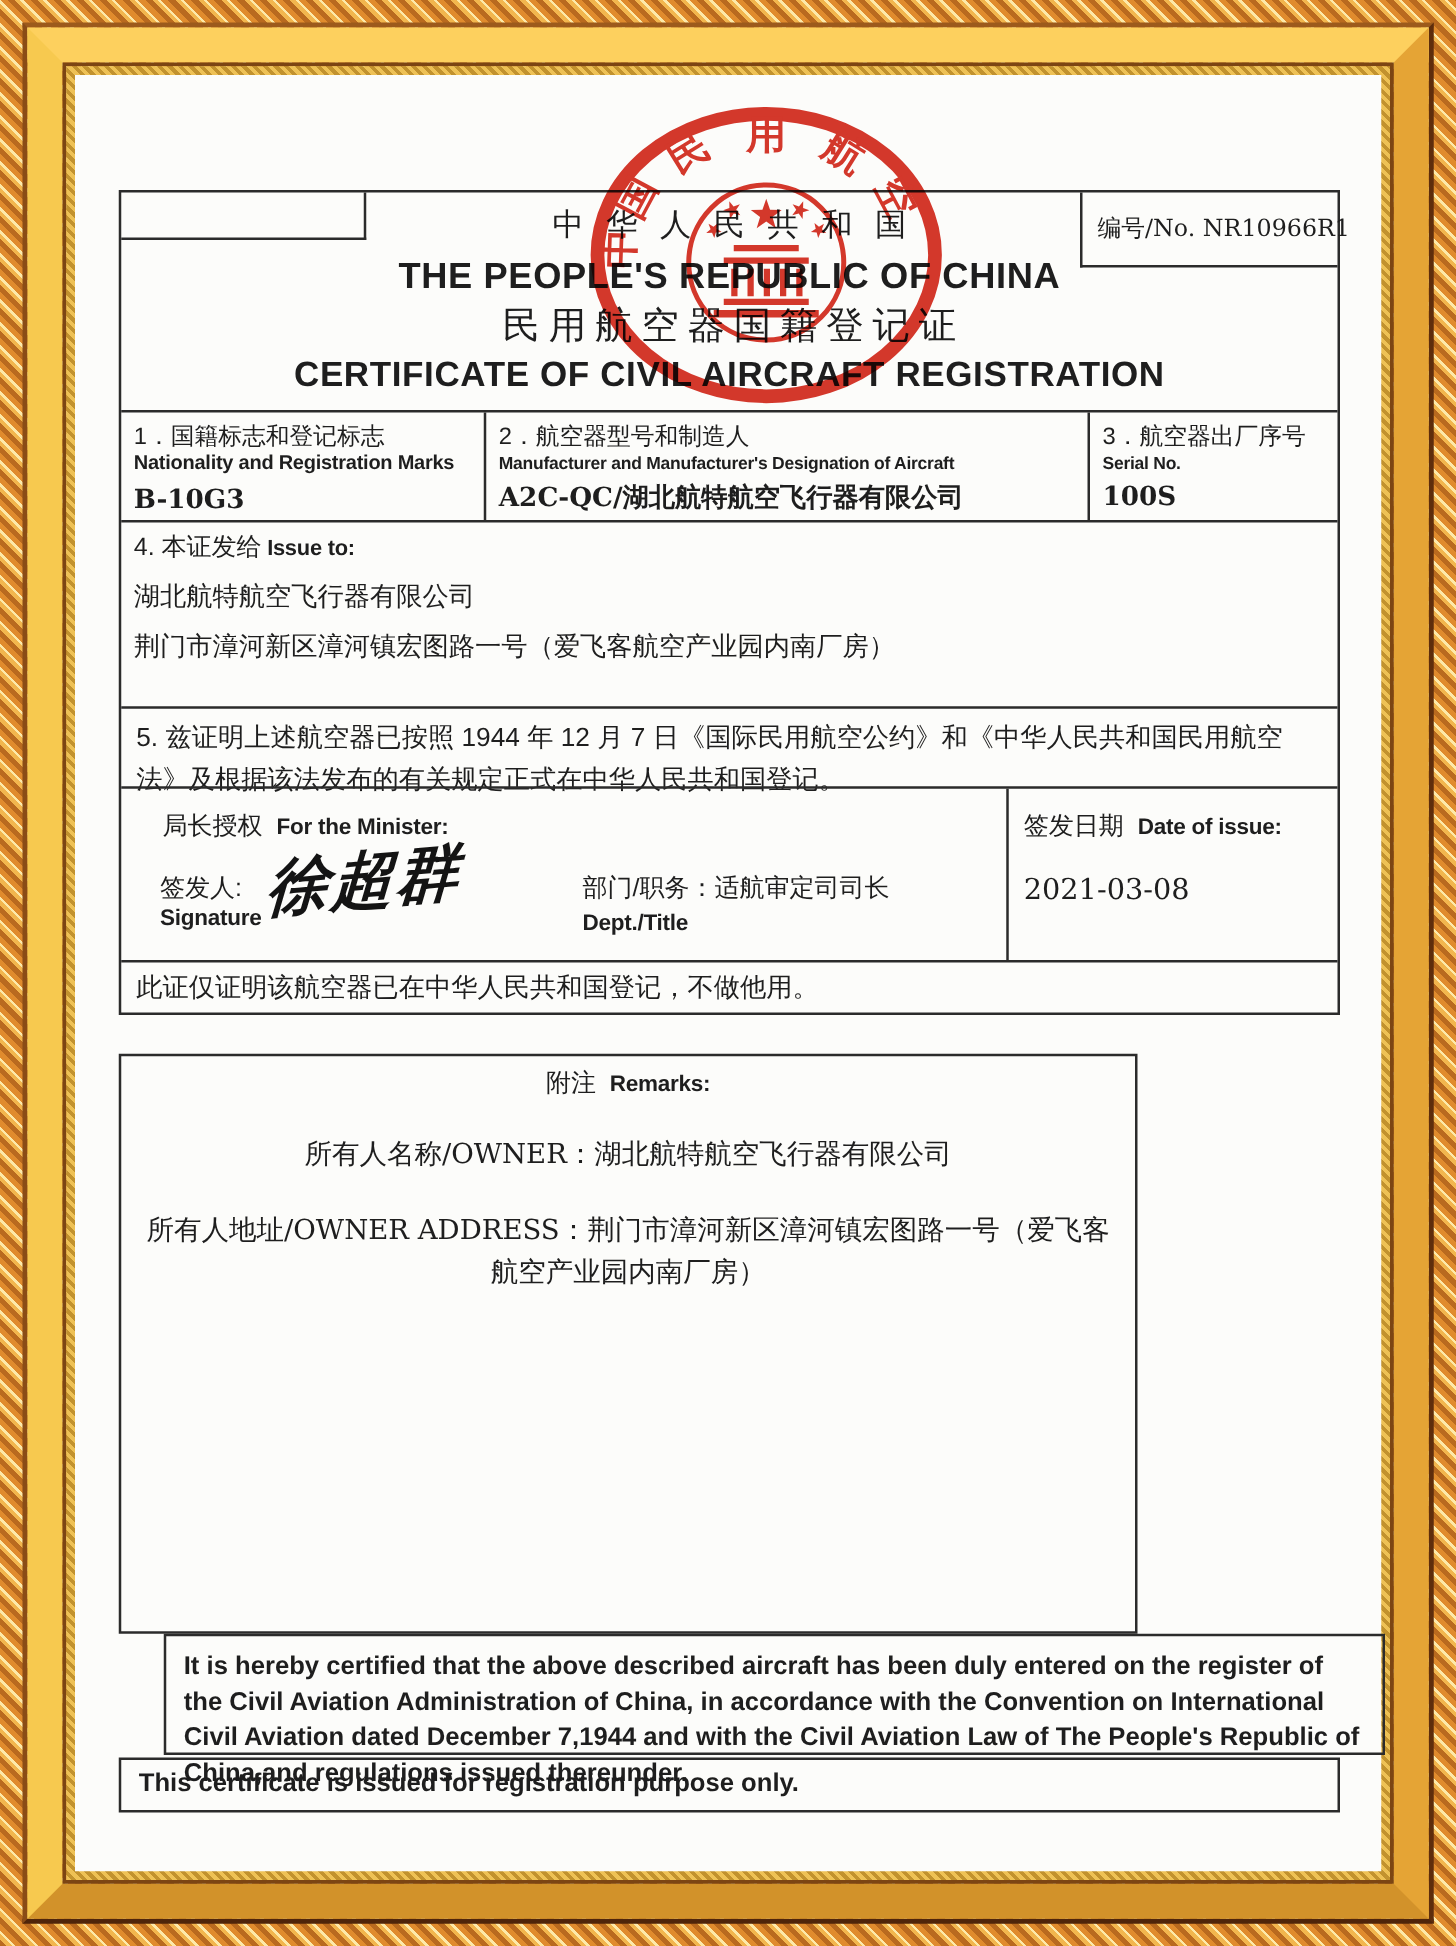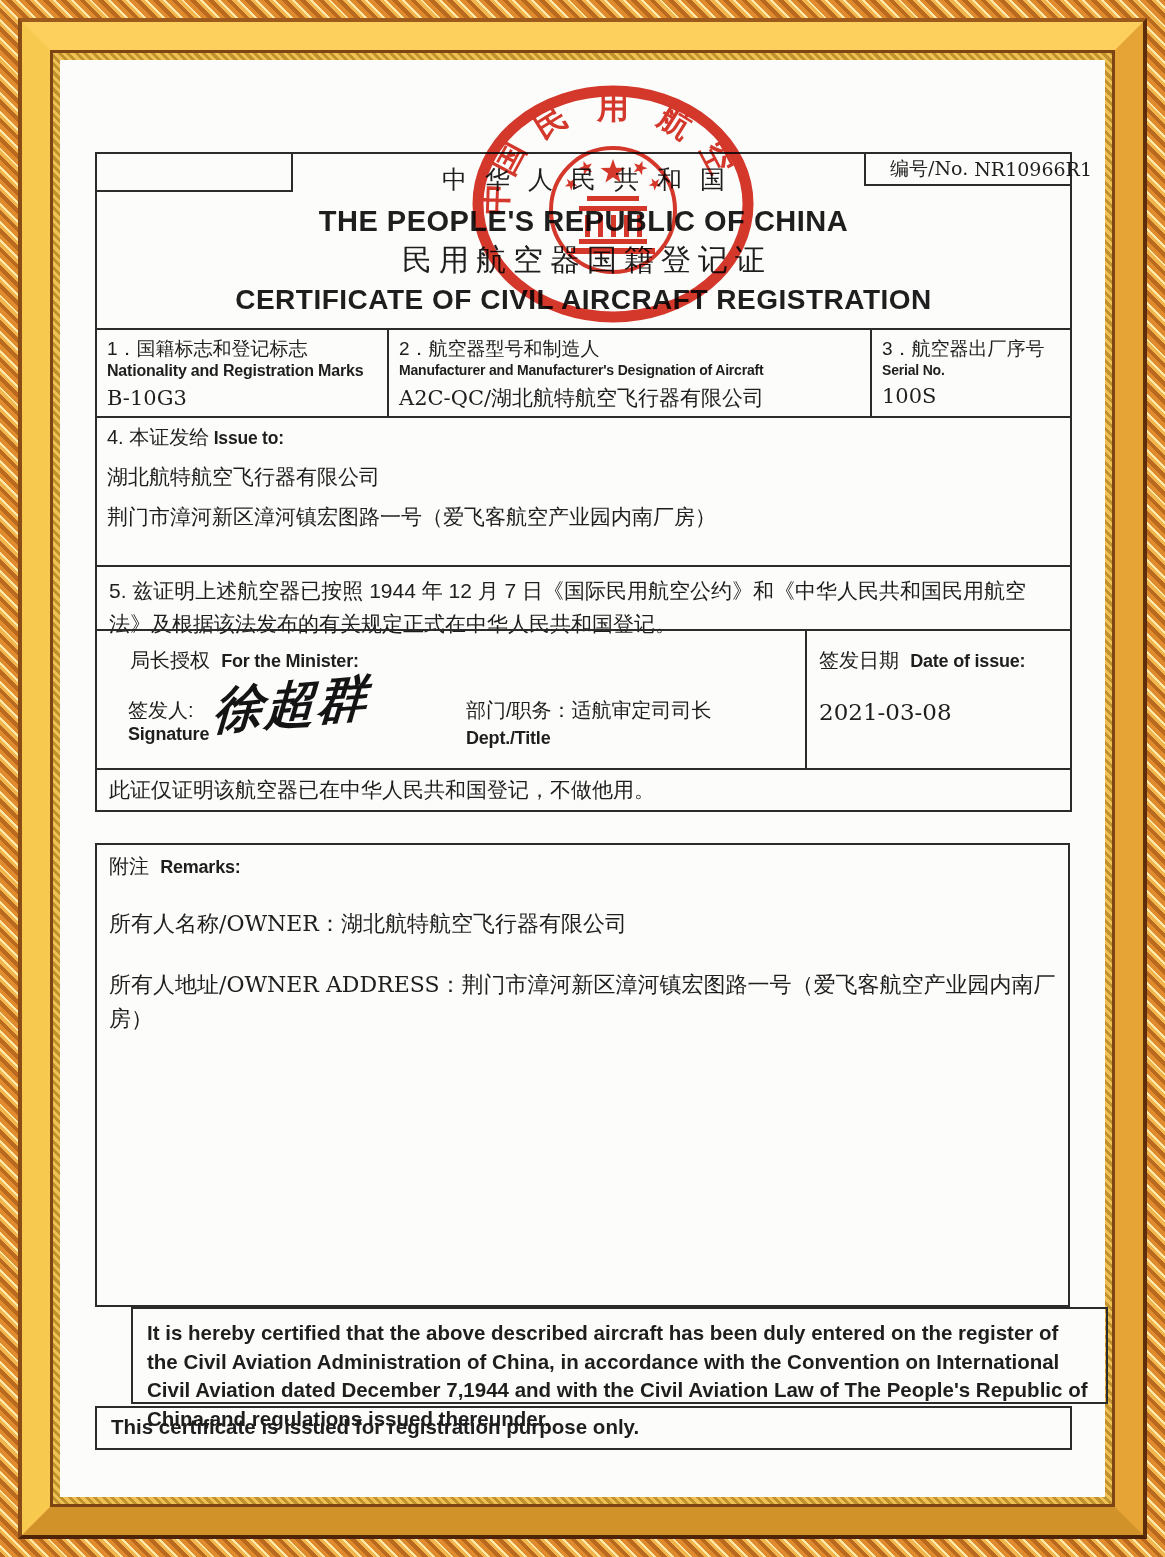--- a/index.html
+++ b/index.html
@@ -48,54 +48,54 @@
   .cell + .cell { border-left:2px solid #2b2b2b; }
   .c1 { width:290px; } .c2 { width:483px; } .c3 { width:200px; }
   .c4l { width:687px;margin-left:21px; } .c4r { width:254px; }
 
   
   .corner-box {
     position:absolute; left:0; top:0; width:196px; height:38px;
     border-right:2px solid #2b2b2b; border-bottom:2px solid #2b2b2b;
   }
   .docno-box {
-    position:absolute; right:0; top:0; width:206px; height:32px;
+    position:absolute; right:0; top:0; width:206px; height:60px;
     border-left:2px solid #2b2b2b; border-bottom:2px solid #2b2b2b;
-    display:flex; align-items:center; padding-left:24px;
+    display:flex; align-items:center; padding-left:12px;
     font-family:"DejaVu Serif", serif; font-size:19px; white-space:nowrap;
   }
   .titles { text-align:center; padding-top:6px; }
   .t-cn-top  { font-size:25px; letter-spacing:18px; padding-left:18px; margin-top:3px; }
   .t-en-top  { font-size:29px; font-weight:bold; margin-top:9px; letter-spacing:0.5px; }
   .t-cn-main { font-size:30px; letter-spacing:7px; padding-left:7px; margin-top:2px; }
   .t-en-main { font-size:28px; font-weight:bold; margin-top:3px; letter-spacing:0.5px; }
 
-  .field-val { margin-top:6px; }
+  .field-val { margin-top:6px;font-weight:bold; }
   .issue-line { font-family:"DejaVu Serif", serif; font-size:21px; margin-top:12px; }
   .clause { font-size:21px; line-height:1.55; padding:8px 12px; }
 
   
   .minister-top { padding:10px 2px 0 2px; font-size:20px; }
   .signer { position:absolute; left:10px; top:66px; }
   .signature-hand {
     position:absolute; left:95px; top:40px;
     font-family:"DejaVu Serif", serif; font-size:50px; font-weight:bold;
     font-style:italic; transform:rotate(-5deg) skewX(-8deg); letter-spacing:2px;
     color:#141414;
   }
   .dept { position:absolute; left:348px; top:66px; }
   .date-label { padding:10px 2px 0 2px; font-size:20px; }
   .date-value { position:absolute; left:12px; top:68px; font-family:"DejaVu Serif", serif; font-size:23px; }
 
   .note-row { padding:6px 12px; font-size:21px; }
 
   
   .remarks-box {
-    position:absolute; left:35px; top:783px; width:975px; height:464px;
-    border:2px solid #2b2b2b; padding:8px 12px;
+    position:absolute; left:35px; top:783px; width:815px; height:464px;
+    border:2px solid #2b2b2b; padding:8px 12px;text-align:center;
   }
   .remarks-title { font-size:20px; }
   .remark-line { font-family:"DejaVu Serif", serif; font-size:22px; margin-top:27px; line-height:1.55; }
 
   
   .cert-box {
     position:absolute; left:35px; top:1247px; width:977px; height:97px;
     border:2px solid #2b2b2b; padding:10px 14px;
     font-weight:bold; font-size:20.5px; line-height:1.4;margin-left:36px;
   }

